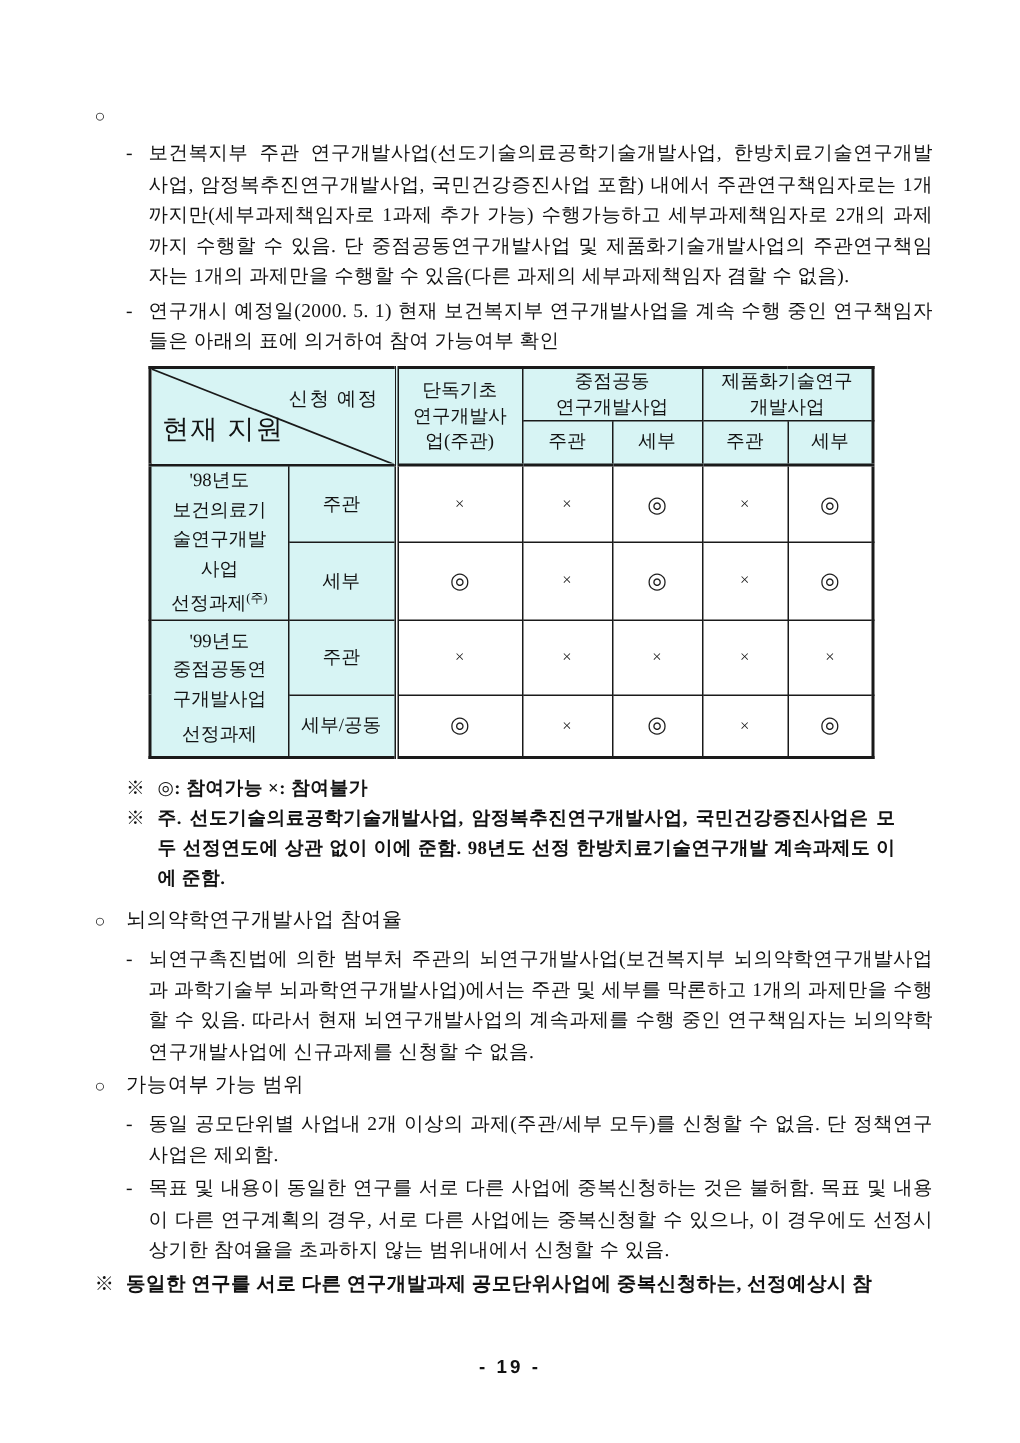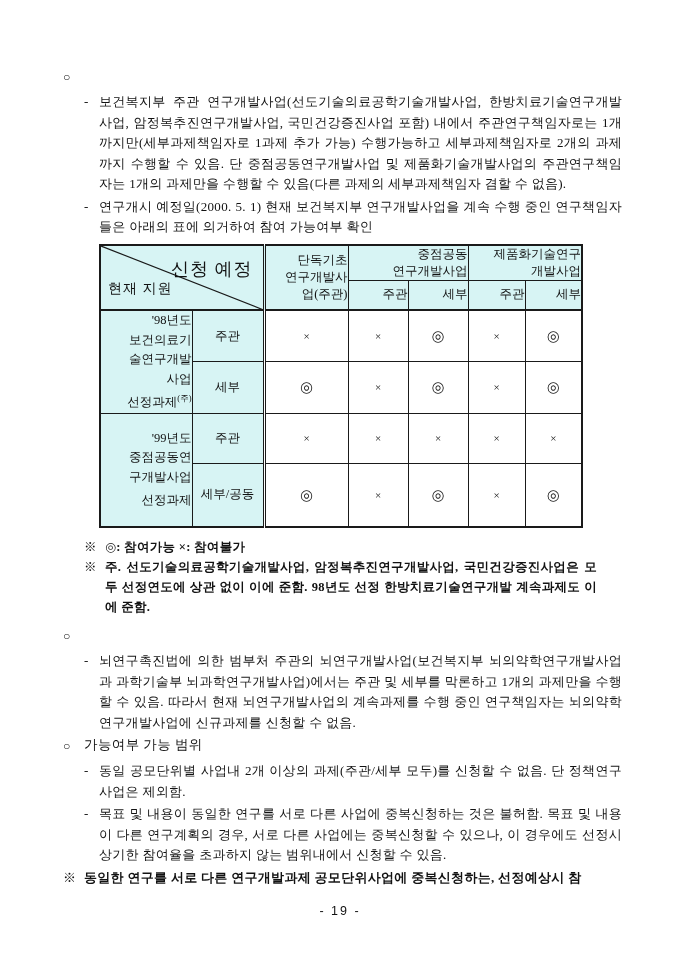--- a/index.html
+++ b/index.html
@@ -18,40 +18,40 @@
   .bullet .btext{flex:1;text-align:justify;}
   
   .note{display:flex;font-size:12.5px;line-height:20px;letter-spacing:0.3px;}
   .note.inset{margin-left:21px;}
   .note .marker{width:21px;flex:0 0 21px;}
   .note .ntext{flex:1;text-align:justify;max-width:492px;font-weight:bold;}
   
   table.ptable{border-collapse:collapse;margin:6px 0 9px 36px;table-layout:fixed;
     font-size:12.5px;border:2px solid #1a1a1a;}
   table.ptable td{border:1px solid #1a1a1a;padding:0;}
-  .hcell{background:#d7f4f4;text-align:right;vertical-align:middle;line-height:17px;}
+  .hcell{background:#d7f4f4;text-align:center;vertical-align:middle;line-height:17px;}
   .rh{background:#d7f4f4;vertical-align:middle;}
   .rlabel{text-align:center;}
-  .glabel{padding:4px 5px;line-height:19.5px;vertical-align:middle;text-align:right;}
+  .glabel{padding:4px 5px;line-height:19.5px;vertical-align:middle;text-align:center;}
   .pre{white-space:pre-line;}
   .corner{position:relative;background:#d7f4f4;}
   .corner .svgwrap{position:absolute;inset:0;}
-  .corner .ct{position:absolute;top:11px;right:10px;font-size:18px;letter-spacing:1px;}
-  .corner .cb{position:absolute;bottom:11px;left:7px;font-size:14px;letter-spacing:1px;}
+  .corner .ct{position:absolute;top:11px;right:10px;font-size:13px;letter-spacing:1px;}
+  .corner .cb{position:absolute;bottom:11px;left:7px;font-size:18px;letter-spacing:1px;}
   .dsep{border-left:3px double #1a1a1a !important;}
   .hsep{border-bottom:2px solid #1a1a1a !important;}
   td.mark{background:#fff;text-align:center;vertical-align:middle;font-size:11px;color:#1a1a1a;}
   td.mark.ok{font-size:15px;font-weight:bold;}
   sup.note-sup{font-size:8.5px;vertical-align:super;letter-spacing:0;}
   
   .sp-title{margin-bottom:5px;}
   .gap-m{height:8px;}
   
   .footer{position:absolute;left:0;right:0;bottom:44px;text-align:center;
-    font-family:"Liberation Sans","DejaVu Sans",sans-serif;font-size:12.5px;font-weight:normal;letter-spacing:2px;}
+    font-family:"Liberation Sans","DejaVu Sans",sans-serif;font-size:12.5px;font-weight:bold;letter-spacing:2px;}
 </style>
 </head>
 <body>
 
 <div class="page">
 
   <div class="h-line sp-title">
     <span class="marker">○</span>
   </div>
 
@@ -132,21 +132,21 @@
 구개발사업
 선정과제</span><sup class="note-sup"></sup>
         </td>
         <td class="rh rlabel">주관</td>
         <td class="mark dsep">×</td>
         <td class="mark">×</td>
         <td class="mark">×</td>
         <td class="mark">×</td>
         <td class="mark">×</td>
       </tr>
-      <tr style="height:64px">
+      <tr style="height:42px">
         <td class="rh rlabel">세부/공동</td>
         <td class="mark dsep ok">◎</td>
         <td class="mark">×</td>
         <td class="mark ok">◎</td>
         <td class="mark">×</td>
         <td class="mark ok">◎</td>
       </tr>
     </tbody>
   </table>
 
@@ -156,20 +156,21 @@
   </div>
   <div class="note inset">
     <span class="marker">※</span>
     <span class="ntext">주. 선도기술의료공학기술개발사업, 암정복추진연구개발사업, 국민건강증진사업은 모두 선정연도에 상관 없이 이에 준함. 98년도 선정 한방치료기술연구개발 계속과제도 이에 준함.</span>
   </div>
 
   <div class="gap-m"></div>
 
   <div class="h-line sp-title">
     <span class="marker">○</span>
+    <span>뇌의약학연구개발사업 참여율</span>
   </div>
   <div class="bullet">
     <span class="marker">-</span>
     <span class="btext">뇌연구촉진법에 의한 범부처 주관의 뇌연구개발사업(보건복지부 뇌의약학연구개발사업과 과학기술부 뇌과학연구개발사업)에서는 주관 및 세부를 막론하고 1개의 과제만을 수행할 수 있음. 따라서 현재 뇌연구개발사업의 계속과제를 수행 중인 연구책임자는 뇌의약학연구개발사업에 신규과제를 신청할 수 없음.</span>
   </div>
 
   <div class="h-line sp-title">
     <span class="marker">○</span>
     <span>가능여부 가능 범위</span>
   </div>

